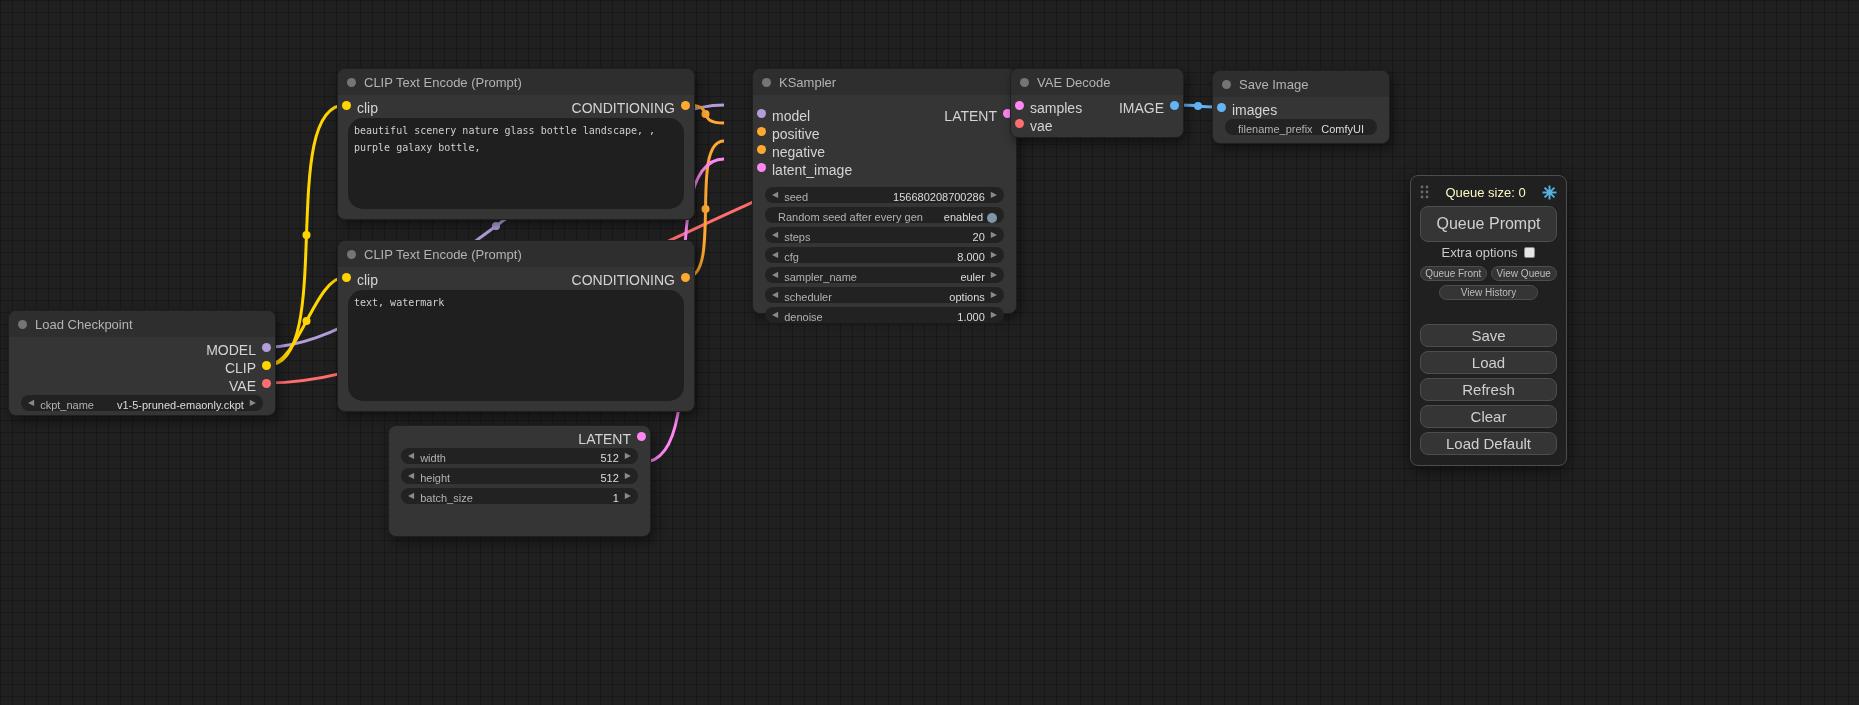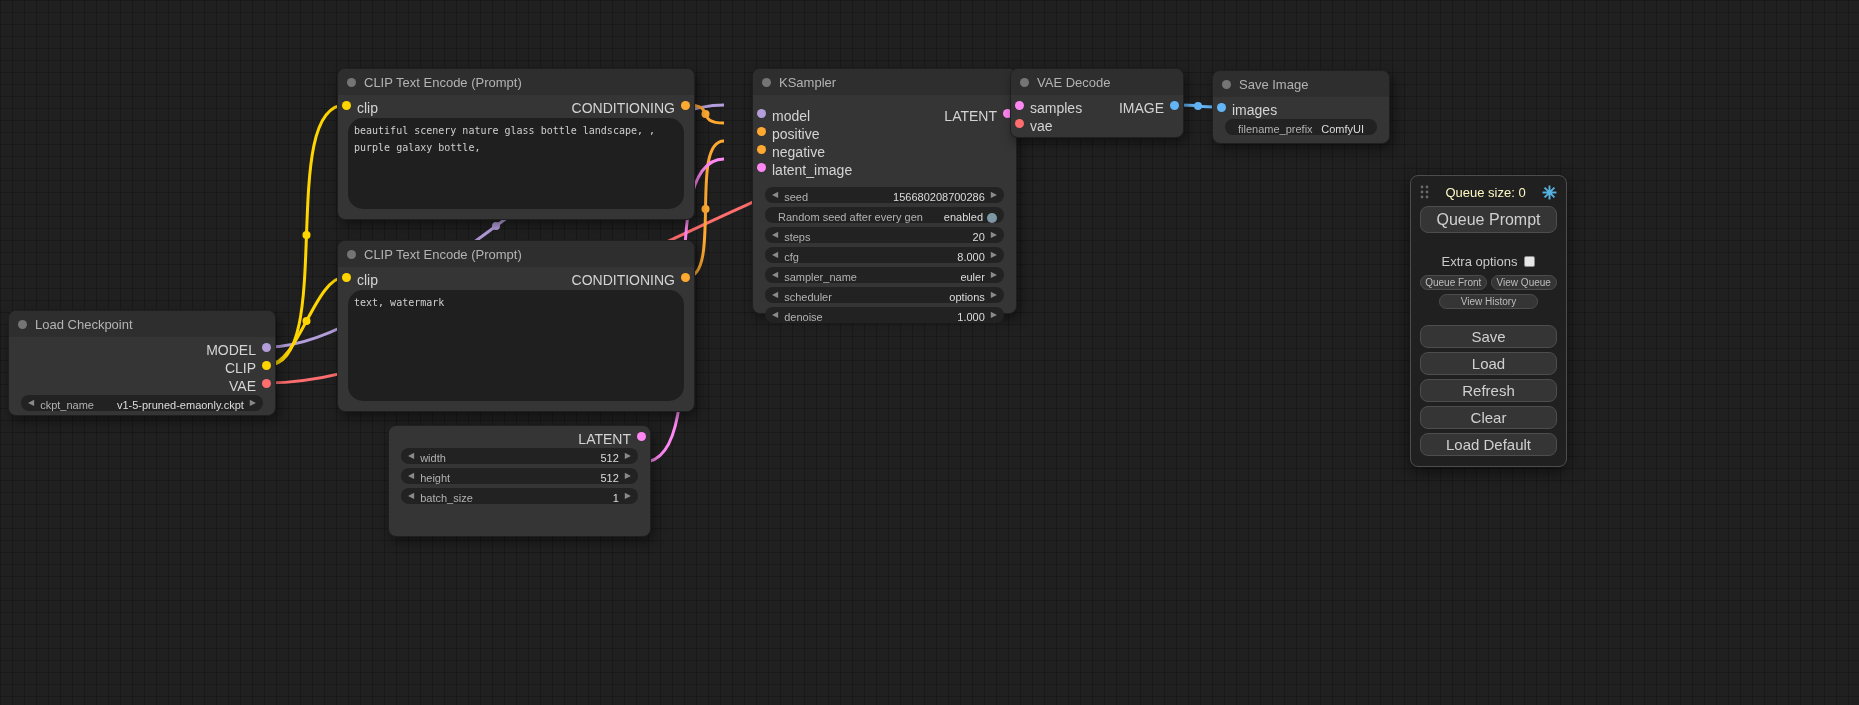--- a/index.html
+++ b/index.html
@@ -50,30 +50,30 @@
   
   .menu{position:absolute;z-index:5;left:1410px;top:175px;width:157px;background:#202020;
     border:1px solid #4d4d4d;border-radius:8px;padding:6px 9px 10px;
     box-shadow:0 5px 16px rgba(0,0,0,.55)}
   .menu-header{display:flex;align-items:center;height:20px;margin-bottom:4px}
   .drag-dots{color:#6a6a6a;display:inline-flex;cursor:grab}
   .queue-size{flex:1;text-align:center;color:#fef9c3;font-size:13px}
   .gear{display:inline-flex;cursor:pointer}
   .btn{display:block;width:100%;background:#353535;border:1px solid #4d4d4d;border-radius:8px;
     color:#d0d0d0;font-family:inherit;cursor:pointer}
-  .btn.big{height:27px;font-size:16px;margin-bottom:20px}
+  .btn.big{height:36px;font-size:16px;margin-bottom:2px}
   .extra-row{display:flex;align-items:center;justify-content:center;gap:7px;color:#c9c9c9;
     font-size:13px;height:17px;margin-bottom:5px}
   .checkbox{width:11px;height:11px;background:#e6e6e6;border:1px solid #8a8a8a;border-radius:2px;cursor:pointer}
   .small-row{display:flex;gap:4px;margin-bottom:4px}
   .small-row.center{justify-content:center;margin-bottom:0}
   .btn.tiny{height:15px;font-size:10px;color:#bdbdbd;padding:0;line-height:13px}
   .btn.tiny.history{width:72%}
   .btn.mid{height:23px;font-size:15px;margin-top:4px}
-  .btn.mid.first{margin-top:16px}
+  .btn.mid.first{margin-top:24px}
 </style>
 </head>
 <body>
 
 <div id="stage">
   <svg id="wires" width="1859" height="705">
       <path d="M 268 347 C 397.0590949914031 347 594.9409050085969 105 724 105" stroke="#b39ddb" stroke-width="3" fill="none"></path>
       <circle cx="495.9999084472656" cy="226.0000762939453" r="4" fill="#b39ddb"></circle>
       <path d="M 268 365 C 335.79057825391374 365 277.20942174608626 105 345 105" stroke="#ffd500" stroke-width="3" fill="none"></path>
       <circle cx="306.5" cy="235.0000762939453" r="4" fill="#ffd500"></circle>

